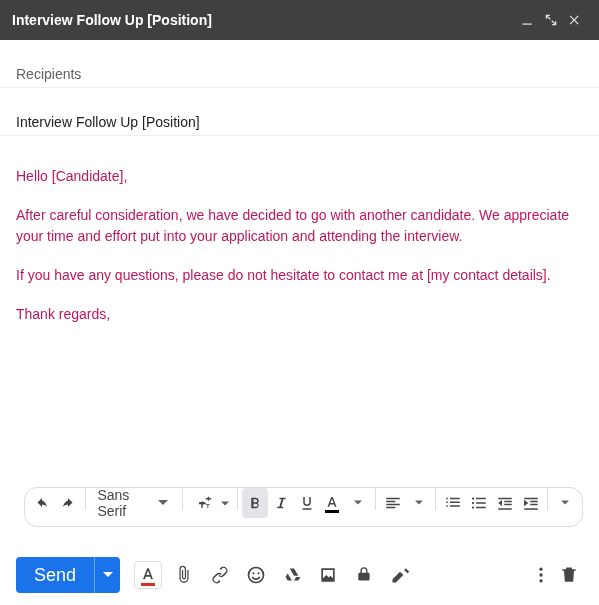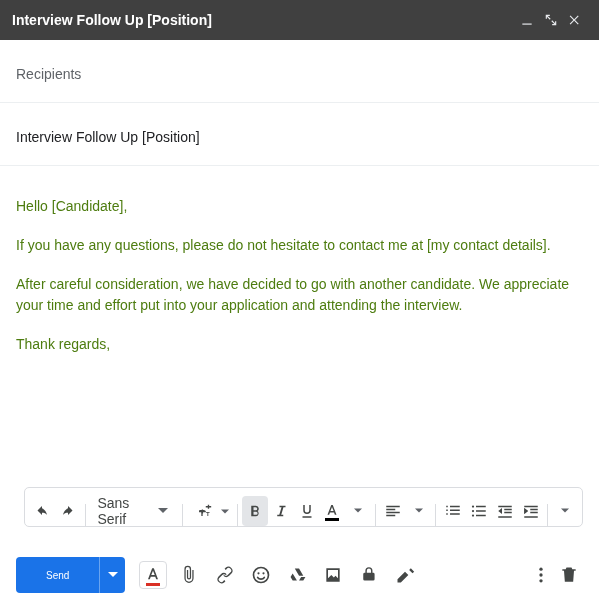--- a/index.html
+++ b/index.html
@@ -5,41 +5,41 @@
   * { box-sizing: border-box; margin: 0; padding: 0; }
   body { font-family: Arial, Helvetica, sans-serif; font-size: 14px; color: #202124; width: 599px; height: 605px; overflow: hidden; background: #fff; }
 
   .compose { width: 599px; height: 605px; display: flex; flex-direction: column; box-shadow: 0 0 0 1px rgba(0,0,0,0.05); gap: 16px; }
 
   .titlebar { background: #404040; color: #fff; height: 40px; display: flex; align-items: center; padding: 0 12px; }
   .titlebar .title { font-weight: 600; font-size: 14px; flex: 1; white-space: nowrap; overflow: hidden; text-overflow: ellipsis; }
   .titlebar .ticon { width: 24px; height: 24px; display: inline-flex; align-items: center; justify-content: center; cursor: pointer; color: #e8eaed; }
   .titlebar .ticon svg { width: 14px; height: 14px; fill: currentColor; }
 
-  .field { padding: 10px 16px 20px 16px; border-bottom: 1px solid #eceff1; color: #5f6368; font-size: 14px; }
+  .field { padding: 10px 16px 5px 16px; border-bottom: 1px solid #eceff1; color: #5f6368; font-size: 14px; }
   .field.subject { color: #202124; }
 
-  .body-area { flex: 1; padding: 14px 16px; font-size: 14px; line-height: 1.5; color: #4d7c0f; overflow-y: auto; }
+  .body-area { flex: 1; padding: 14px 16px; font-size: 14px; line-height: 1.5; color: #be185d; overflow-y: auto; }
   .body-area p { margin: 0 0 18px 0; }
   .body-area .sig { margin: 0; }
 
-  .format-toolbar { border: 1px solid #dadce0; margin: 0 16px 10px 24px; border-radius: 5px; height: 40px; display: flex; align-items: flex-end; padding: 0 4px; background: #fff; }
+  .format-toolbar { border: 1px solid #dadce0; margin: 0 16px 10px 24px; border-radius: 13px; height: 40px; display: flex; align-items: flex-start; padding: 0 4px; background: #fff; }
   .format-toolbar .divider { width: 1px; height: 22px; background: #dadce0; margin: 0 4px; }
   .tbtn { width: 30px; height: 30px; display: inline-flex; align-items: center; justify-content: center; border-radius: 4px; cursor: pointer; color: #444746; }
   .tbtn.active { background: #e3e5e8; }
   .tbtn svg { width: 18px; height: 18px; fill: currentColor; }
   .font-ctrl { display: flex; align-items: center; padding: 0 10px 0 8px; height: 30px; border-radius: 4px; cursor: pointer; font-size: 14px; color: #444746; }
   .caret { margin-left: 8px; }
   .caret svg { width: 10px; height: 10px; fill: #5f6368; }
   .small-caret svg { width: 8px; height: 8px; fill: #5f6368; }
   .size-ctrl { display: flex; align-items: center; padding: 0 4px; }
 
   .bottom-bar { height: 52px; display: flex; align-items: center; padding: 0 16px 8px 16px; }
   .send-group { display: flex; height: 36px; }
-  .send-btn { background: #1a73e8; color: #fff; border: none; padding: 0 30px; font-size: 10px; font-weight: 500; border-radius: 4px 0 0 4px; cursor: pointer; display: inline-flex; align-items: center; text-align: right; }
+  .send-btn { background: #1a73e8; color: #fff; border: none; padding: 0 18px; font-size: 18px; font-weight: 500; border-radius: 4px 0 0 4px; cursor: pointer; display: inline-flex; align-items: center; text-align: right; }
   .send-more { background: #1a73e8; color: #fff; width: 26px; display: inline-flex; align-items: center; justify-content: center; border-left: 1px solid rgba(255,255,255,0.35); border-radius: 0 4px 4px 0; cursor: pointer; }
   .send-more svg { width: 10px; height: 10px; fill: #fff; }
   .bottom-tools { display: flex; align-items: center; margin-left: 14px; gap: 8px; }
   .bicon { width: 28px; height: 28px; display: inline-flex; align-items: center; justify-content: center; cursor: pointer; color: #444746; border-radius: 4px; }
   .bicon svg { width: 20px; height: 20px; fill: currentColor; }
   .bicon.boxed { border: 1px solid #dadce0; }
   .spacer { flex: 1; }
 
   .colorA { position: relative; display:inline-flex; flex-direction:column; align-items:center; }
   .colorA .underline { height: 3px; width: 14px; background: #000; margin-top: -2px; }
@@ -72,22 +72,22 @@
   <div class="field">
     <span>Recipients</span>
   </div>
 
   <div class="field subject">
     <span>Interview Follow Up [Position]</span>
   </div>
 
   <div class="body-area">
     <p>Hello [Candidate],</p>
+    <p>After careful consideration, we have decided to go with another candidate. We appreciate your time and effort put into your application and attending the interview.</p>
     <p>If you have any questions, please do not hesitate to contact me at [my contact details].</p>
-    <p>After careful consideration, we have decided to go with another candidate. We appreciate your time and effort put into your application and attending the interview.</p>
     <p class="sig">Thank regards,</p>
   </div>
 
   <div class="format-toolbar">
     <span class="tbtn">
       <svg viewBox="0 0 24 24">
           <path d="M12 8V4l-8 8 8 8v-4c4 0 7 1 9 4-1-5-4-10-9-12z" transform="scale(0.75) translate(4,3)"></path>
         </svg>
     </span>
     <span class="tbtn">

